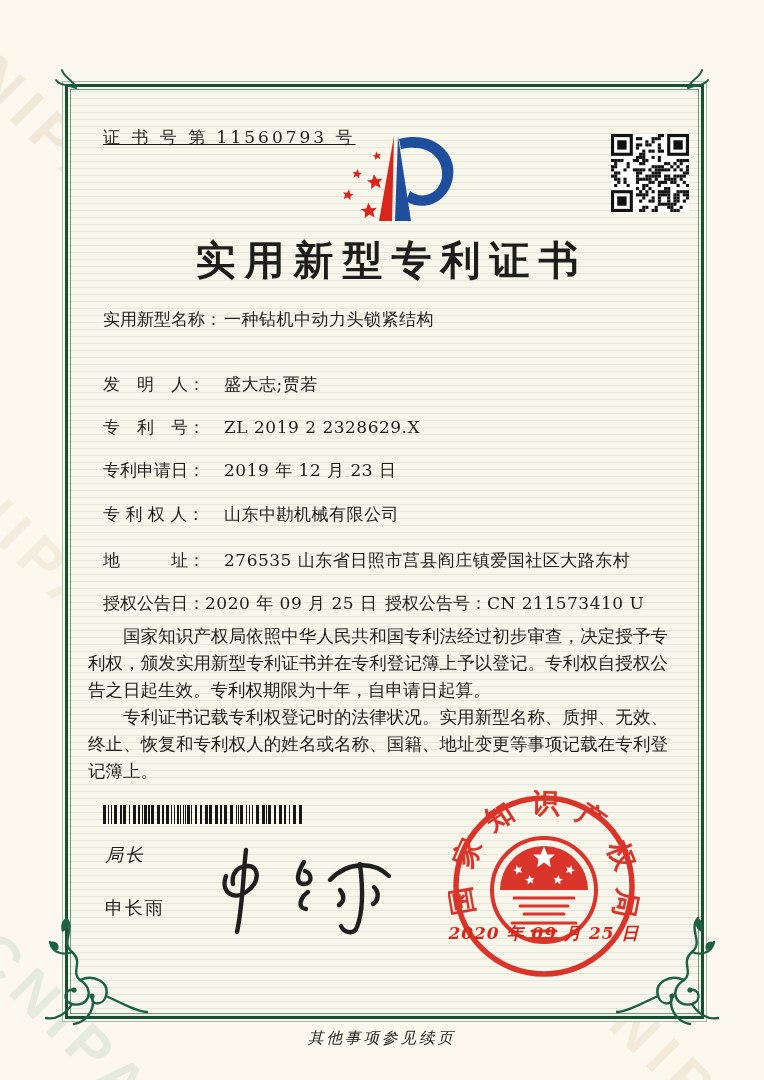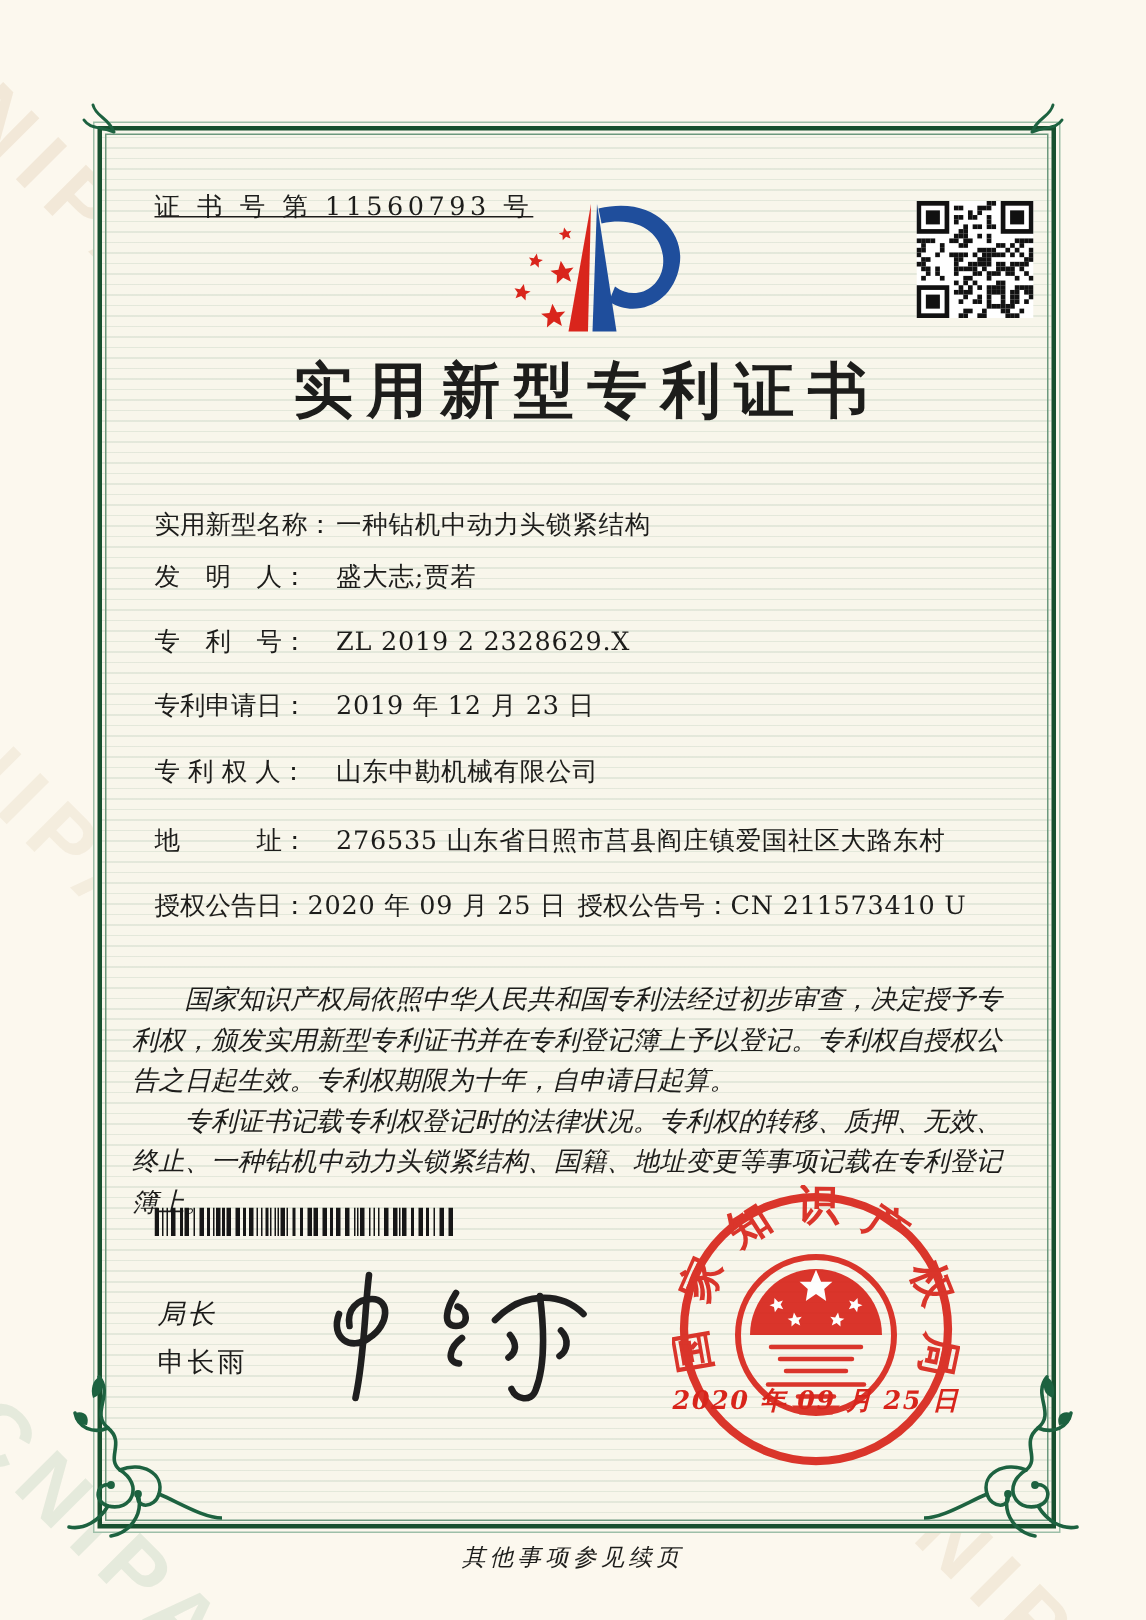--- a/index.html
+++ b/index.html
@@ -28,26 +28,26 @@
   .qr{position:absolute;left:611px;top:134px;width:78px;height:78px;}
   .title{
     position:absolute;left:65px;width:633px;top:233px;text-align:center;
     font-size:40px;font-weight:600;letter-spacing:9px;margin-left:10px;
   }
   .row{position:absolute;left:103px;width:566px;font-size:17px;white-space:nowrap;}
   .row .lbl{display:inline-block;min-width:121px;}
   .row .val{letter-spacing:0.5px;}
   .row .pair2{position:absolute;left:282px;top:0;}
   .body-text{
-    position:absolute;left:88px;top:654px;width:580px;
-    font-size:17.5px;line-height:27px;text-align:justify;font-style:italic;
+    position:absolute;left:88px;top:623px;width:580px;
+    font-size:17.5px;line-height:27px;text-align:justify;
   }
   .body-text p{margin:0;text-indent:2em;}
   .barcode{position:absolute;left:103px;top:805px;width:202px;height:19px;}
-  .sig-title{position:absolute;left:105px;top:864px;font-size:18px;letter-spacing:2px;font-style:italic;}
+  .sig-title{position:absolute;left:105px;top:843px;font-size:18px;letter-spacing:2px;font-style:italic;}
   .sig-name{position:absolute;left:105px;top:896px;font-size:18px;letter-spacing:2px;}
   .signature{position:absolute;left:212px;top:840px;width:190px;height:102px;}
   .seal{position:absolute;left:448px;top:790px;width:192px;height:192px;opacity:0.92;}
   .seal-date{
     position:absolute;left:443px;top:922px;width:202px;text-align:center;
     color:#d8251b;font-size:17px;font-weight:600;letter-spacing:1px;font-style:italic;
   }
   .page-num{position:absolute;left:65px;width:633px;top:981px;text-align:center;font-size:15px;letter-spacing:2px;}
   .foot-note{position:absolute;left:0;width:764px;top:1028px;text-align:center;font-size:15.5px;letter-spacing:3px;font-style:italic;}
   .orn{position:absolute;width:112px;height:112px;}
@@ -335,21 +335,21 @@
       <rect x="30" y="72" width="3" height="3" fill="#111"></rect>
       <rect x="39" y="72" width="3" height="3" fill="#111"></rect>
       <rect x="42" y="72" width="3" height="3" fill="#111"></rect>
       <rect x="57" y="72" width="3" height="3" fill="#111"></rect>
       <rect x="60" y="72" width="3" height="3" fill="#111"></rect>
       <rect x="63" y="72" width="3" height="3" fill="#111"></rect>
     </svg>
 
   <div class="title">实用新型专利证书</div>
 
-  <div class="row" style="top:338px">
+  <div class="row" style="top:308px">
     <span class="lbl">实用新型名称：</span><span class="val">一种钻机中动力头锁紧结构</span>
   </div>
   <div class="row" style="top:373px">
     <span class="lbl">发　明　人：</span><span class="val">盛大志;贾若</span>
   </div>
   <div class="row" style="top:416px">
     <span class="lbl">专　利　号：</span><span class="val">ZL 2019 2 2328629.X</span>
   </div>
   <div class="row" style="top:459px">
     <span class="lbl">专利申请日：</span><span class="val">2019 年 12 月 23 日</span>
@@ -360,21 +360,21 @@
   <div class="row" style="top:549px">
     <span class="lbl">地　　　址：</span><span class="val">276535 山东省日照市莒县阎庄镇爱国社区大路东村</span>
   </div>
   <div class="row" style="top:592px">
     <span><span class="lbl" style="min-width:0">授权公告日：</span><span class="val">2020 年 09 月 25 日</span></span>
     <span class="pair2"><span>授权公告号：</span><span class="val">CN 211573410 U</span></span>
   </div>
 
   <div class="body-text">
     <p>国家知识产权局依照中华人民共和国专利法经过初步审查，决定授予专利权，颁发实用新型专利证书并在专利登记簿上予以登记。专利权自授权公告之日起生效。专利权期限为十年，自申请日起算。</p>
-    <p>专利证书记载专利权登记时的法律状况。专利权的转移、质押、无效、终止、一种钻机中动力头锁紧结构、国籍、地址变更等事项记载在专利登记簿上。</p>
+    <p>专利证书记载专利权登记时的法律状况。实用新型名称、质押、无效、终止、恢复和专利权人的姓名或名称、国籍、地址变更等事项记载在专利登记簿上。</p>
   </div>
 
   <svg class="barcode" id="barcode-svg" viewBox="0 0 202 19" preserveAspectRatio="none">
       <rect x="0" y="0" width="3" height="19" fill="#161616"></rect>
       <rect x="5" y="0" width="1" height="19" fill="#161616"></rect>
       <rect x="8" y="0" width="1" height="19" fill="#161616"></rect>
       <rect x="11" y="0" width="3" height="19" fill="#161616"></rect>
       <rect x="17" y="0" width="2" height="19" fill="#161616"></rect>
       <rect x="20" y="0" width="3" height="19" fill="#161616"></rect>
       <rect x="26" y="0" width="1" height="19" fill="#161616"></rect>

